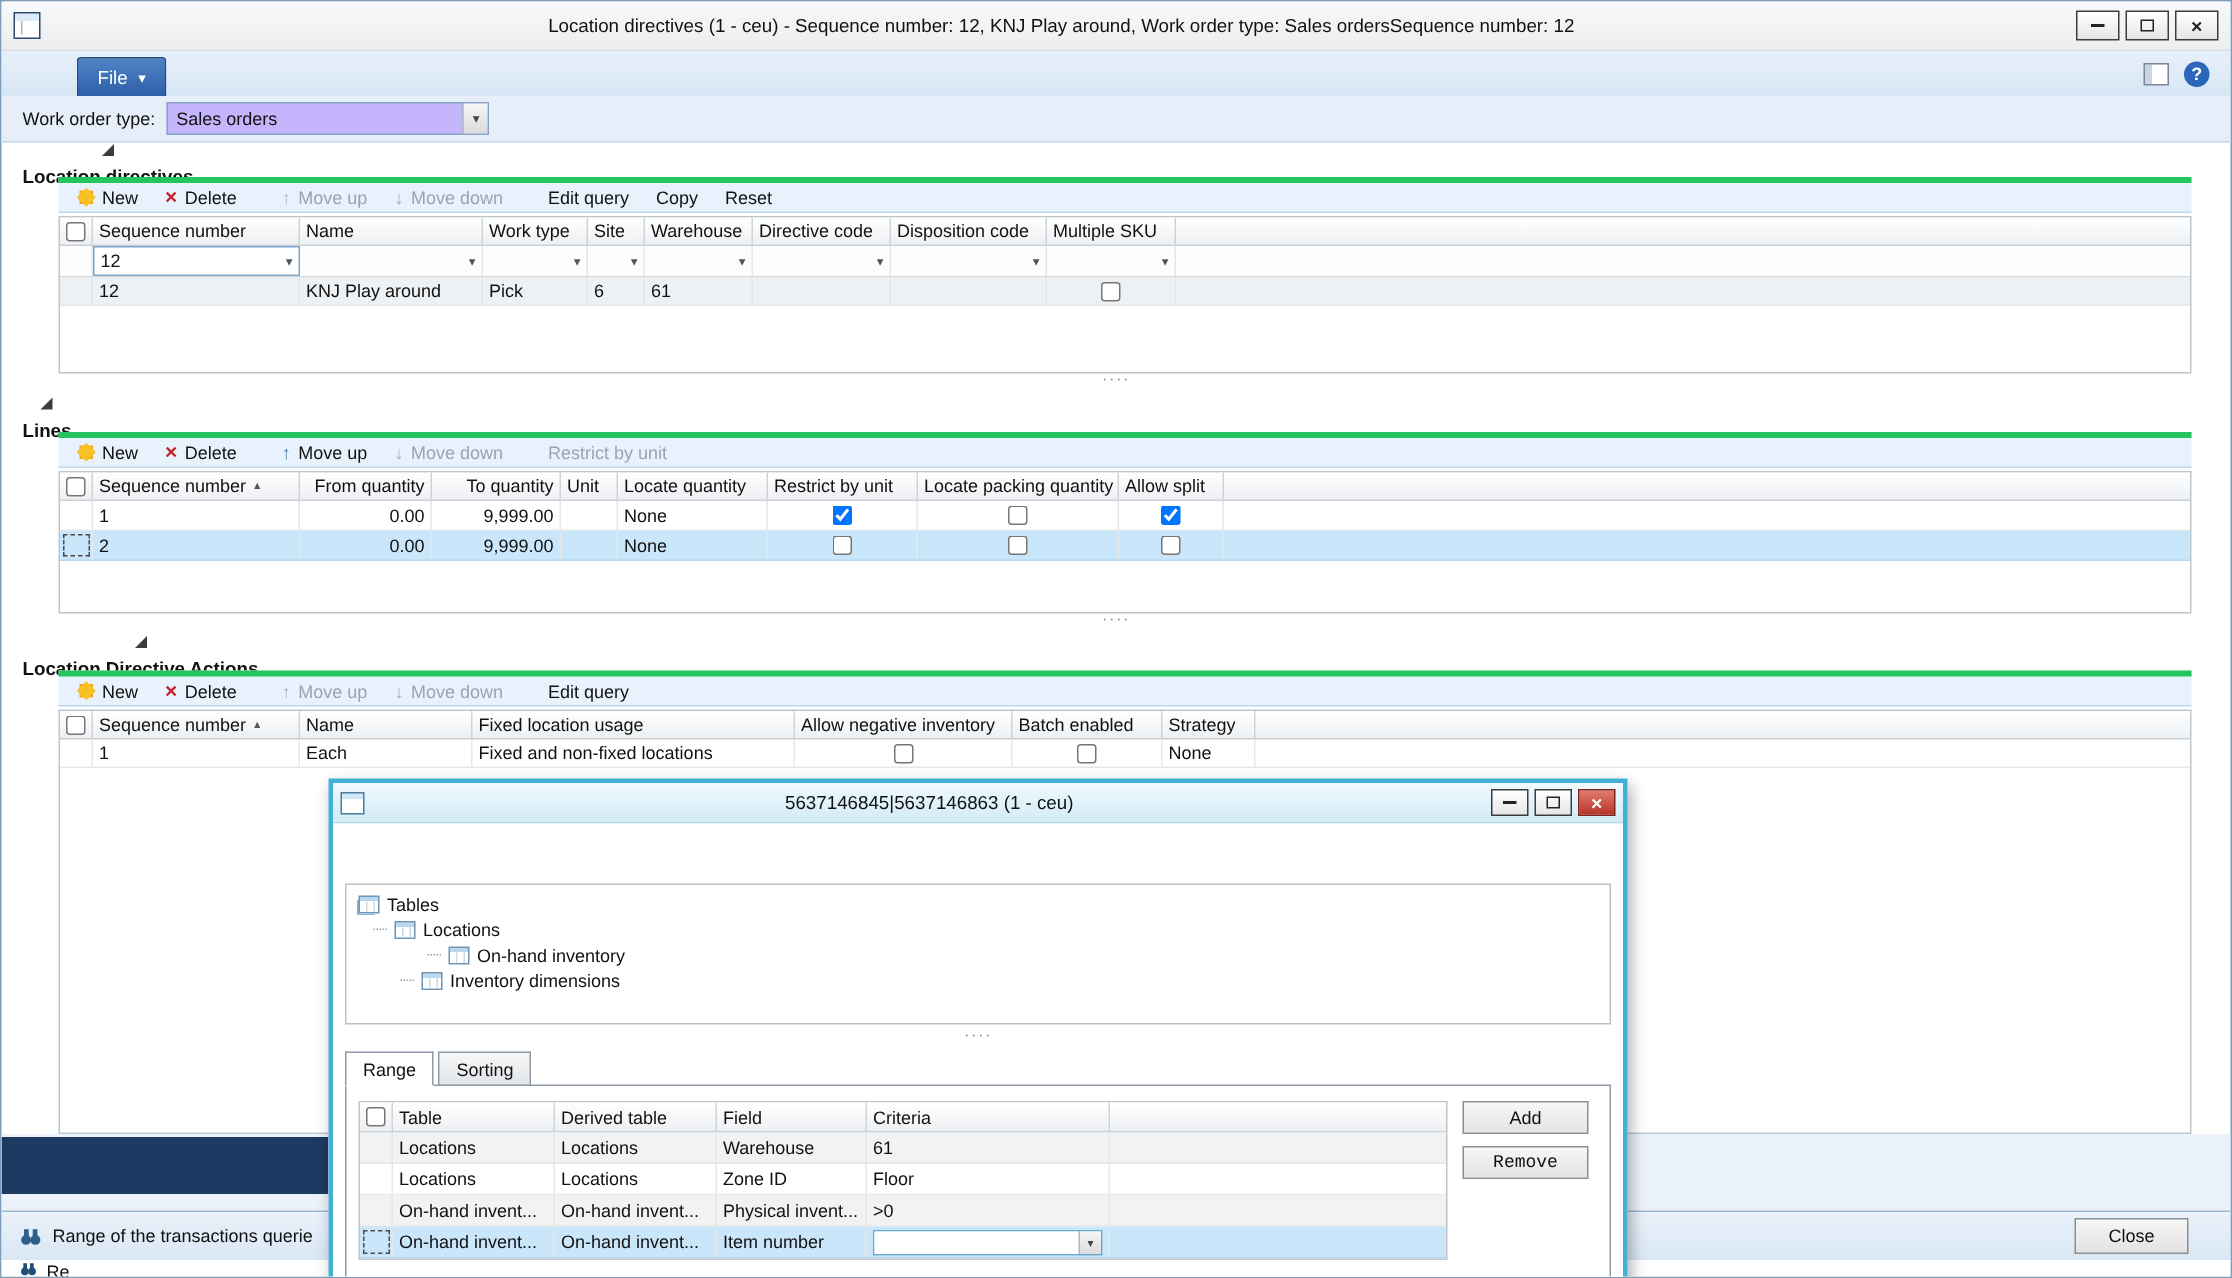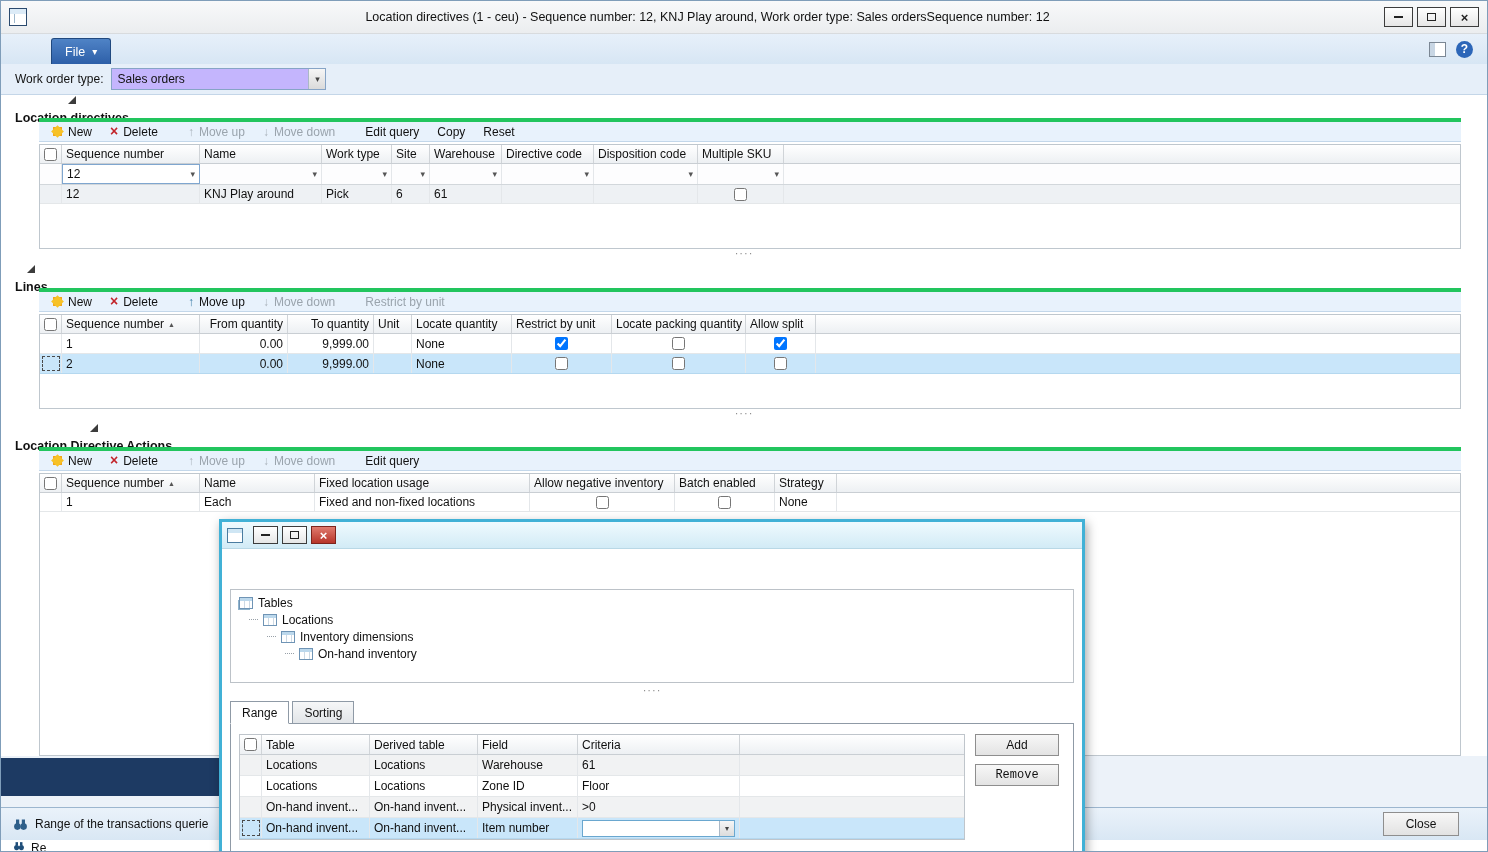--- a/index.html
+++ b/index.html
@@ -458,20 +458,21 @@
           <circle cx="4.4" cy="8.6" r="3.3" fill="#1f4e79"></circle>
           <circle cx="10.6" cy="8.6" r="3.3" fill="#1f4e79"></circle>
         </svg>
     </span>
     <span>Re</span>
   </div>
 
   <div class="dialog">
     <div class="dlg-titlebar">
       <span class="dlg-icon"></span>
+      <span class="dlg-title">5637146845|5637146863 (1 - ceu)</span>
       <span class="win-ctl sm">
           <span class="glyph-min"></span>
         </span>
       <span class="win-ctl sm">
           <span class="glyph-max"></span>
         </span>
       <span class="win-ctl sm red">
           <span class="glyph-x">×</span>
         </span>
     </div>
@@ -481,29 +482,29 @@
       <div class="tree-panel">
         <div class="tree-item" style="padding-left:2px">
             <span class="tables-icon"></span>
             <span>Tables</span>
           </div>
         <div class="tree-item" style="padding-left:12px">
             <span class="conn"></span>
             <span class="table-icon"></span>
             <span>Locations</span>
           </div>
+        <div class="tree-item" style="padding-left:48px">
+            <span class="conn"></span>
+            <span class="table-icon"></span>
+            <span>On-hand inventory</span>
+          </div>
         <div class="tree-item" style="padding-left:30px">
             <span class="conn"></span>
             <span class="table-icon"></span>
             <span>Inventory dimensions</span>
-          </div>
-        <div class="tree-item" style="padding-left:48px">
-            <span class="conn"></span>
-            <span class="table-icon"></span>
-            <span>On-hand inventory</span>
           </div>
       </div>
 
       <div class="dlg-dots">····</div>
 
       <div class="tabs">
         <div class="tab active">Range</div>
         <div class="tab">Sorting</div>
       </div>
 

